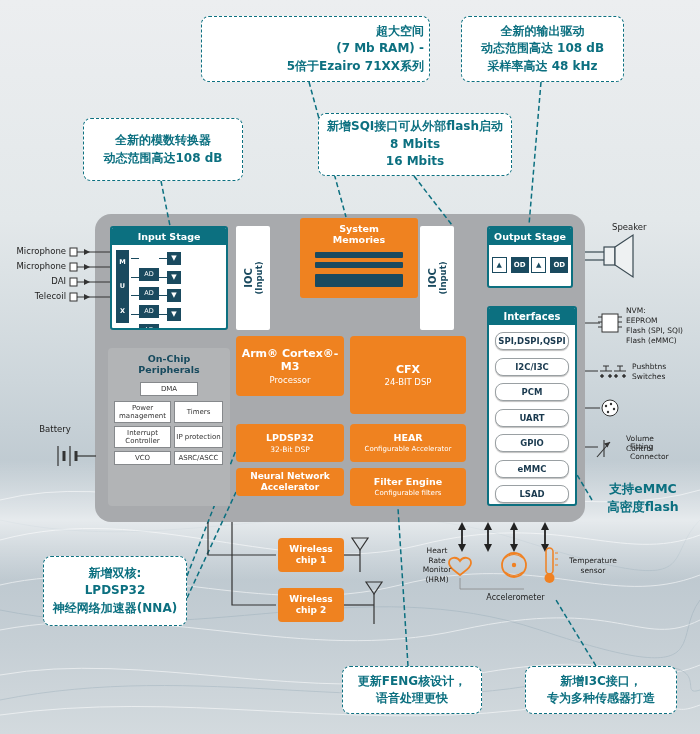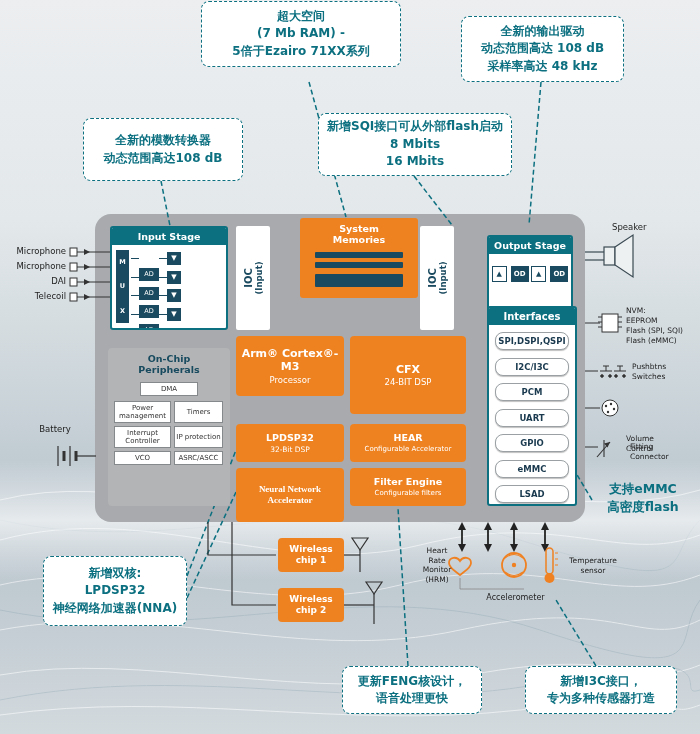--- a/index.html
+++ b/index.html
@@ -218,21 +218,21 @@
         <rect x="546" y="548" width="7" height="26" rx="3.5" stroke-width="1.5"></rect>
         <circle cx="549.5" cy="578" r="5" fill="#f08122" stroke="none"></circle>
         <line x1="555" y1="553" x2="558" y2="553" stroke-width="1"></line>
         <line x1="555" y1="559" x2="558" y2="559" stroke-width="1"></line>
         <line x1="555" y1="565" x2="558" y2="565" stroke-width="1"></line>
       </g>
     </g>
     <polyline points="460,578 460,589 524,589" stroke="#888" stroke-width="0.8" fill="none"></polyline>
   </svg>
 
-  <div class="callout" style="left:201px;top:1px;width:200px;height:66px;">
+  <div class="callout" style="left:201px;top:16px;width:229px;height:66px;align-items:flex-end;">
     <div>超大空间</div>
     <div>(7 Mb RAM) -</div>
     <div>5倍于Ezairo 71XX系列</div>
   </div>
   <div class="callout" style="left:461px;top:16px;width:163px;height:66px;">
     <div>全新的输出驱动</div>
     <div>动态范围高达 108 dB</div>
     <div>采样率高达 48 kHz</div>
   </div>
   <div class="callout" style="left:83px;top:118px;width:160px;height:63px;">
@@ -316,21 +316,21 @@
     <div class="membar" style="margin:6px auto 0;width:88px;height:13px;"></div>
   </div>
 
   <div class="iocbox" style="left:420px;top:226px;width:34px;height:104px;">
     <div class="vtext">
       <div class="ioc1">IOC</div>
       <div class="ioc2">(Input)</div>
     </div>
   </div>
 
-  <div class="stagebox" style="left:487px;top:235px;width:86px;height:76px;">
+  <div class="stagebox" style="left:487px;top:226px;width:86px;height:62px;">
     <div class="tealhdr">Output Stage</div>
     <div style="display:flex;justify-content:space-evenly;align-items:center;height:40px;">
       <div class="odgrp">
         <span class="upbox">▲</span>
         <span class="odbox">OD</span>
       </div>
       <div class="odgrp">
         <span class="upbox">▲</span>
         <span class="odbox">OD</span>
       </div>
@@ -362,21 +362,21 @@
     <div class="os" style="font-size:8.5px;">24-BIT DSP</div>
   </div>
   <div class="oblock" style="left:236px;top:424px;width:108px;height:38px;">
     <div class="ot" style="font-size:9.5px;">LPDSP32</div>
     <div class="os" style="font-size:7.5px;">32-Bit DSP</div>
   </div>
   <div class="oblock" style="left:350px;top:424px;width:116px;height:38px;">
     <div class="ot" style="font-size:9.5px;">HEAR</div>
     <div class="os" style="font-size:7px;">Configurable Accelerator</div>
   </div>
-  <div class="oblock" style="left:236px;top:468px;width:108px;height:54px;font-family:Liberation Serif, serif;">
+  <div class="oblock" style="left:236px;top:468px;width:108px;height:28px;">
     <div class="ot" style="font-size:9px;">Neural Network</div>
     <div class="ot" style="font-size:9px;">Accelerator</div>
   </div>
   <div class="oblock" style="left:350px;top:468px;width:116px;height:38px;">
     <div class="ot" style="font-size:9.5px;">Filter Engine</div>
     <div class="os" style="font-size:7px;">Configurable filters</div>
   </div>
 
   <div class="stagebox" style="left:487px;top:306px;width:90px;height:200px;">
     <div class="tealhdr" style="font-size:10px;">Interfaces</div>

